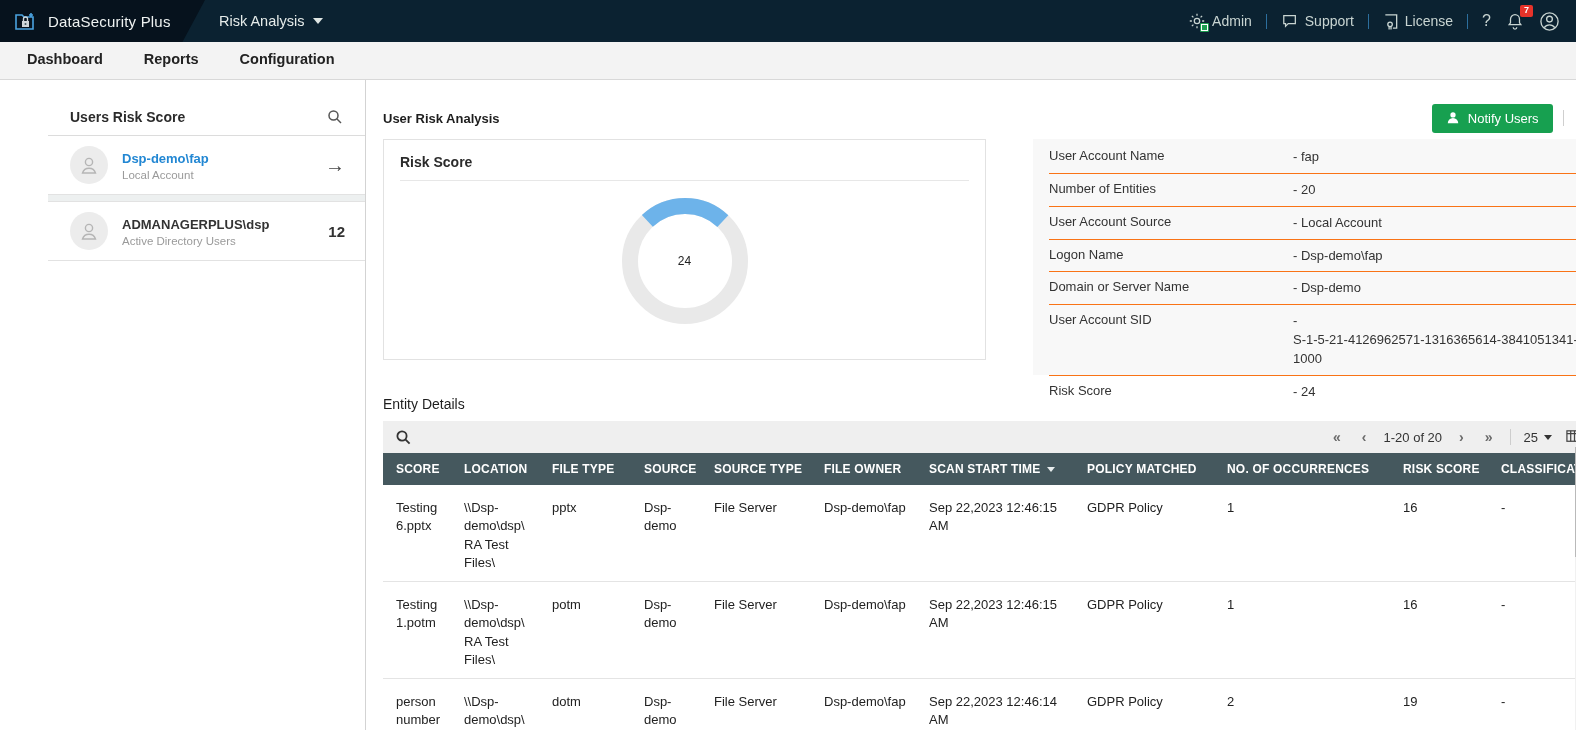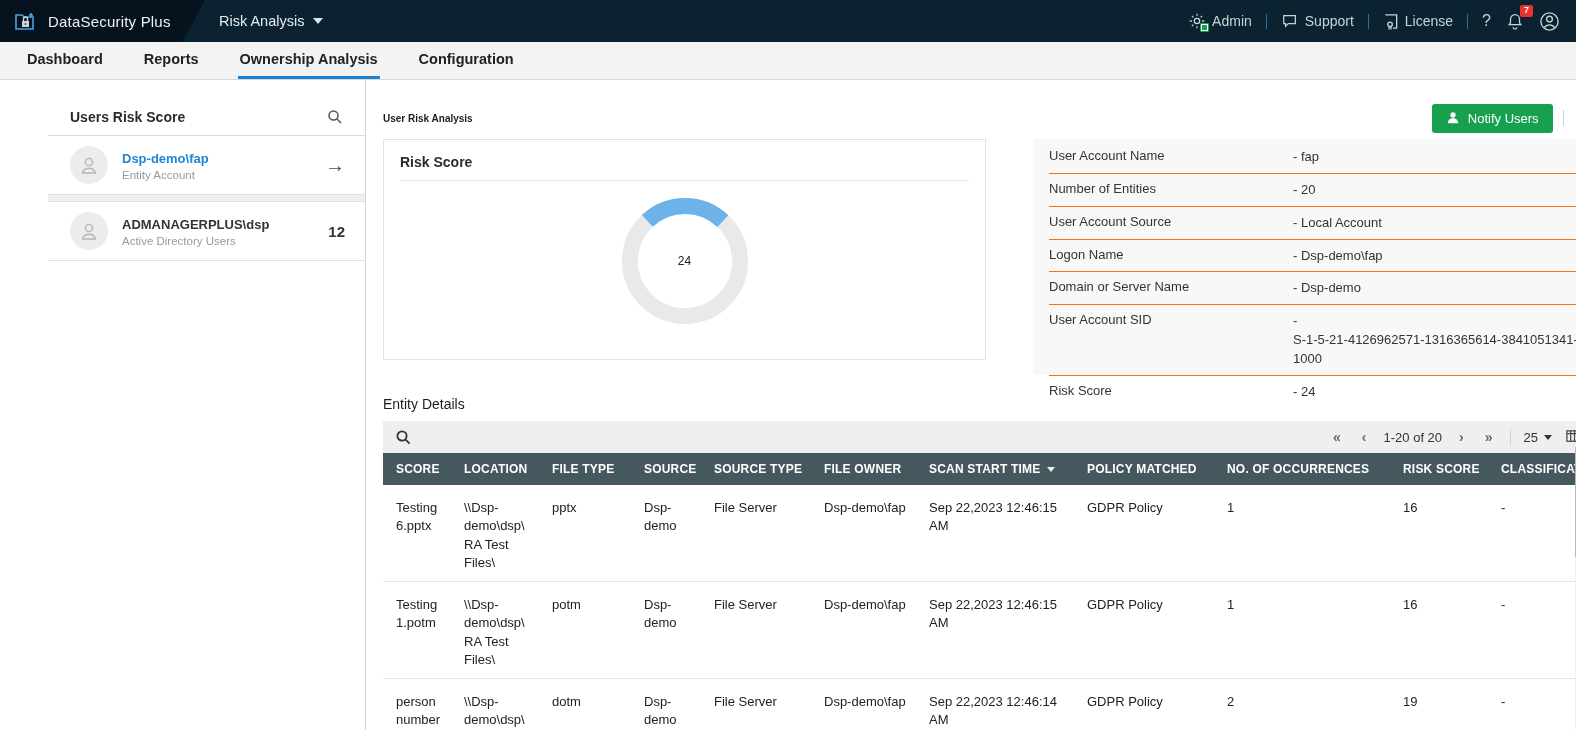--- a/index.html
+++ b/index.html
@@ -45,21 +45,21 @@
   .user-name { font-size:13px; font-weight:700; color:#333; line-height:1.5; }
   .user-card.selected .user-name { color:#2287d3; }
   .user-sub { font-size:11.5px; color:#9a9a9a; }
   .user-arrow { font-size:20px; color:#444; }
   .user-score { font-size:15px; font-weight:700; color:#333; }
   .card-gap { height:7px; background:#edf0f0; border-bottom:1px solid #e2e2e2; }
 
   
   .main { flex:1; padding-left:17px; position:relative; }
   .main-header { display:flex; align-items:center; margin-top:23px; height:30px; padding-right:10px; }
-  .page-title { font-size:10px; font-weight:700; color:#1d1d1d; }
+  .page-title { font-size:13px; font-weight:700; color:#1d1d1d; }
   .header-actions { margin-left:auto; display:flex; align-items:center; gap:10px; }
   .notify-btn { height:29px; background:#17a050; border:none; border-radius:3px; color:#fff; font-size:13px;
                 font-family:inherit; display:flex; align-items:center; gap:8px; padding:0 14px; cursor:pointer; }
   .action-sep { width:1px; height:16px; background:#cfcfcf; }
   .close-x { font-size:16px; color:#444; cursor:pointer; padding:0 2px; }
 
   .panels { display:flex; gap:47px; margin-top:6px; }
   .risk-card { width:603px; height:221px; border:1px solid #e2e2e2; background:#fff; }
   .risk-card-title { font-size:14px; font-weight:700; color:#2b2b2b; padding:14px 16px 10px; }
   .risk-card-divider { border-bottom:1px solid #e7e7e7; margin:0 16px; }
@@ -164,21 +164,20 @@
         <circle cx="11" cy="8.5" r="3"></circle>
         <path d="M5.5 17.5 a6.5 6.5 0 0 1 11 0"></path>
       </svg>
     </span>
   </div>
 </div>
 
 <div class="tabbar">
   <div class="tab">Dashboard</div>
   <div class="tab">Reports</div>
-  <div class="tab active">Ownership Analysis</div>
   <div class="tab">Configuration</div>
 </div>
 
 <div class="content">
 
   <div class="sidebar">
     <div class="sidebar-header">
       <span class="sidebar-title">Users Risk Score</span>
       <span>
         <svg width="16" height="16" viewBox="0 0 16 16" fill="none" stroke="#555" stroke-width="1.5">
@@ -190,21 +189,21 @@
 
     <div class="user-card selected">
       <span class="avatar">
         <svg width="22" height="22" viewBox="0 0 22 22" fill="none" stroke="#b5b5b5" stroke-width="1.4">
           <circle cx="11" cy="8" r="3.6"></circle>
             <path d="M4.5 19 a6.8 6.8 0 0 1 13 0 z"></path>
         </svg>
       </span>
       <span class="user-info">
         <div class="user-name">Dsp-demo\fap</div>
-        <div class="user-sub">Entity Account</div>
+        <div class="user-sub">Local Account</div>
       </span>
       <span class="user-arrow">→</span>
     </div>
     <div class="card-gap"></div>
     <div class="user-card">
       <span class="avatar">
         <svg width="22" height="22" viewBox="0 0 22 22" fill="none" stroke="#b5b5b5" stroke-width="1.4">
           <circle cx="11" cy="8" r="3.6"></circle>
             <path d="M4.5 19 a6.8 6.8 0 0 1 13 0 z"></path>
         </svg>

